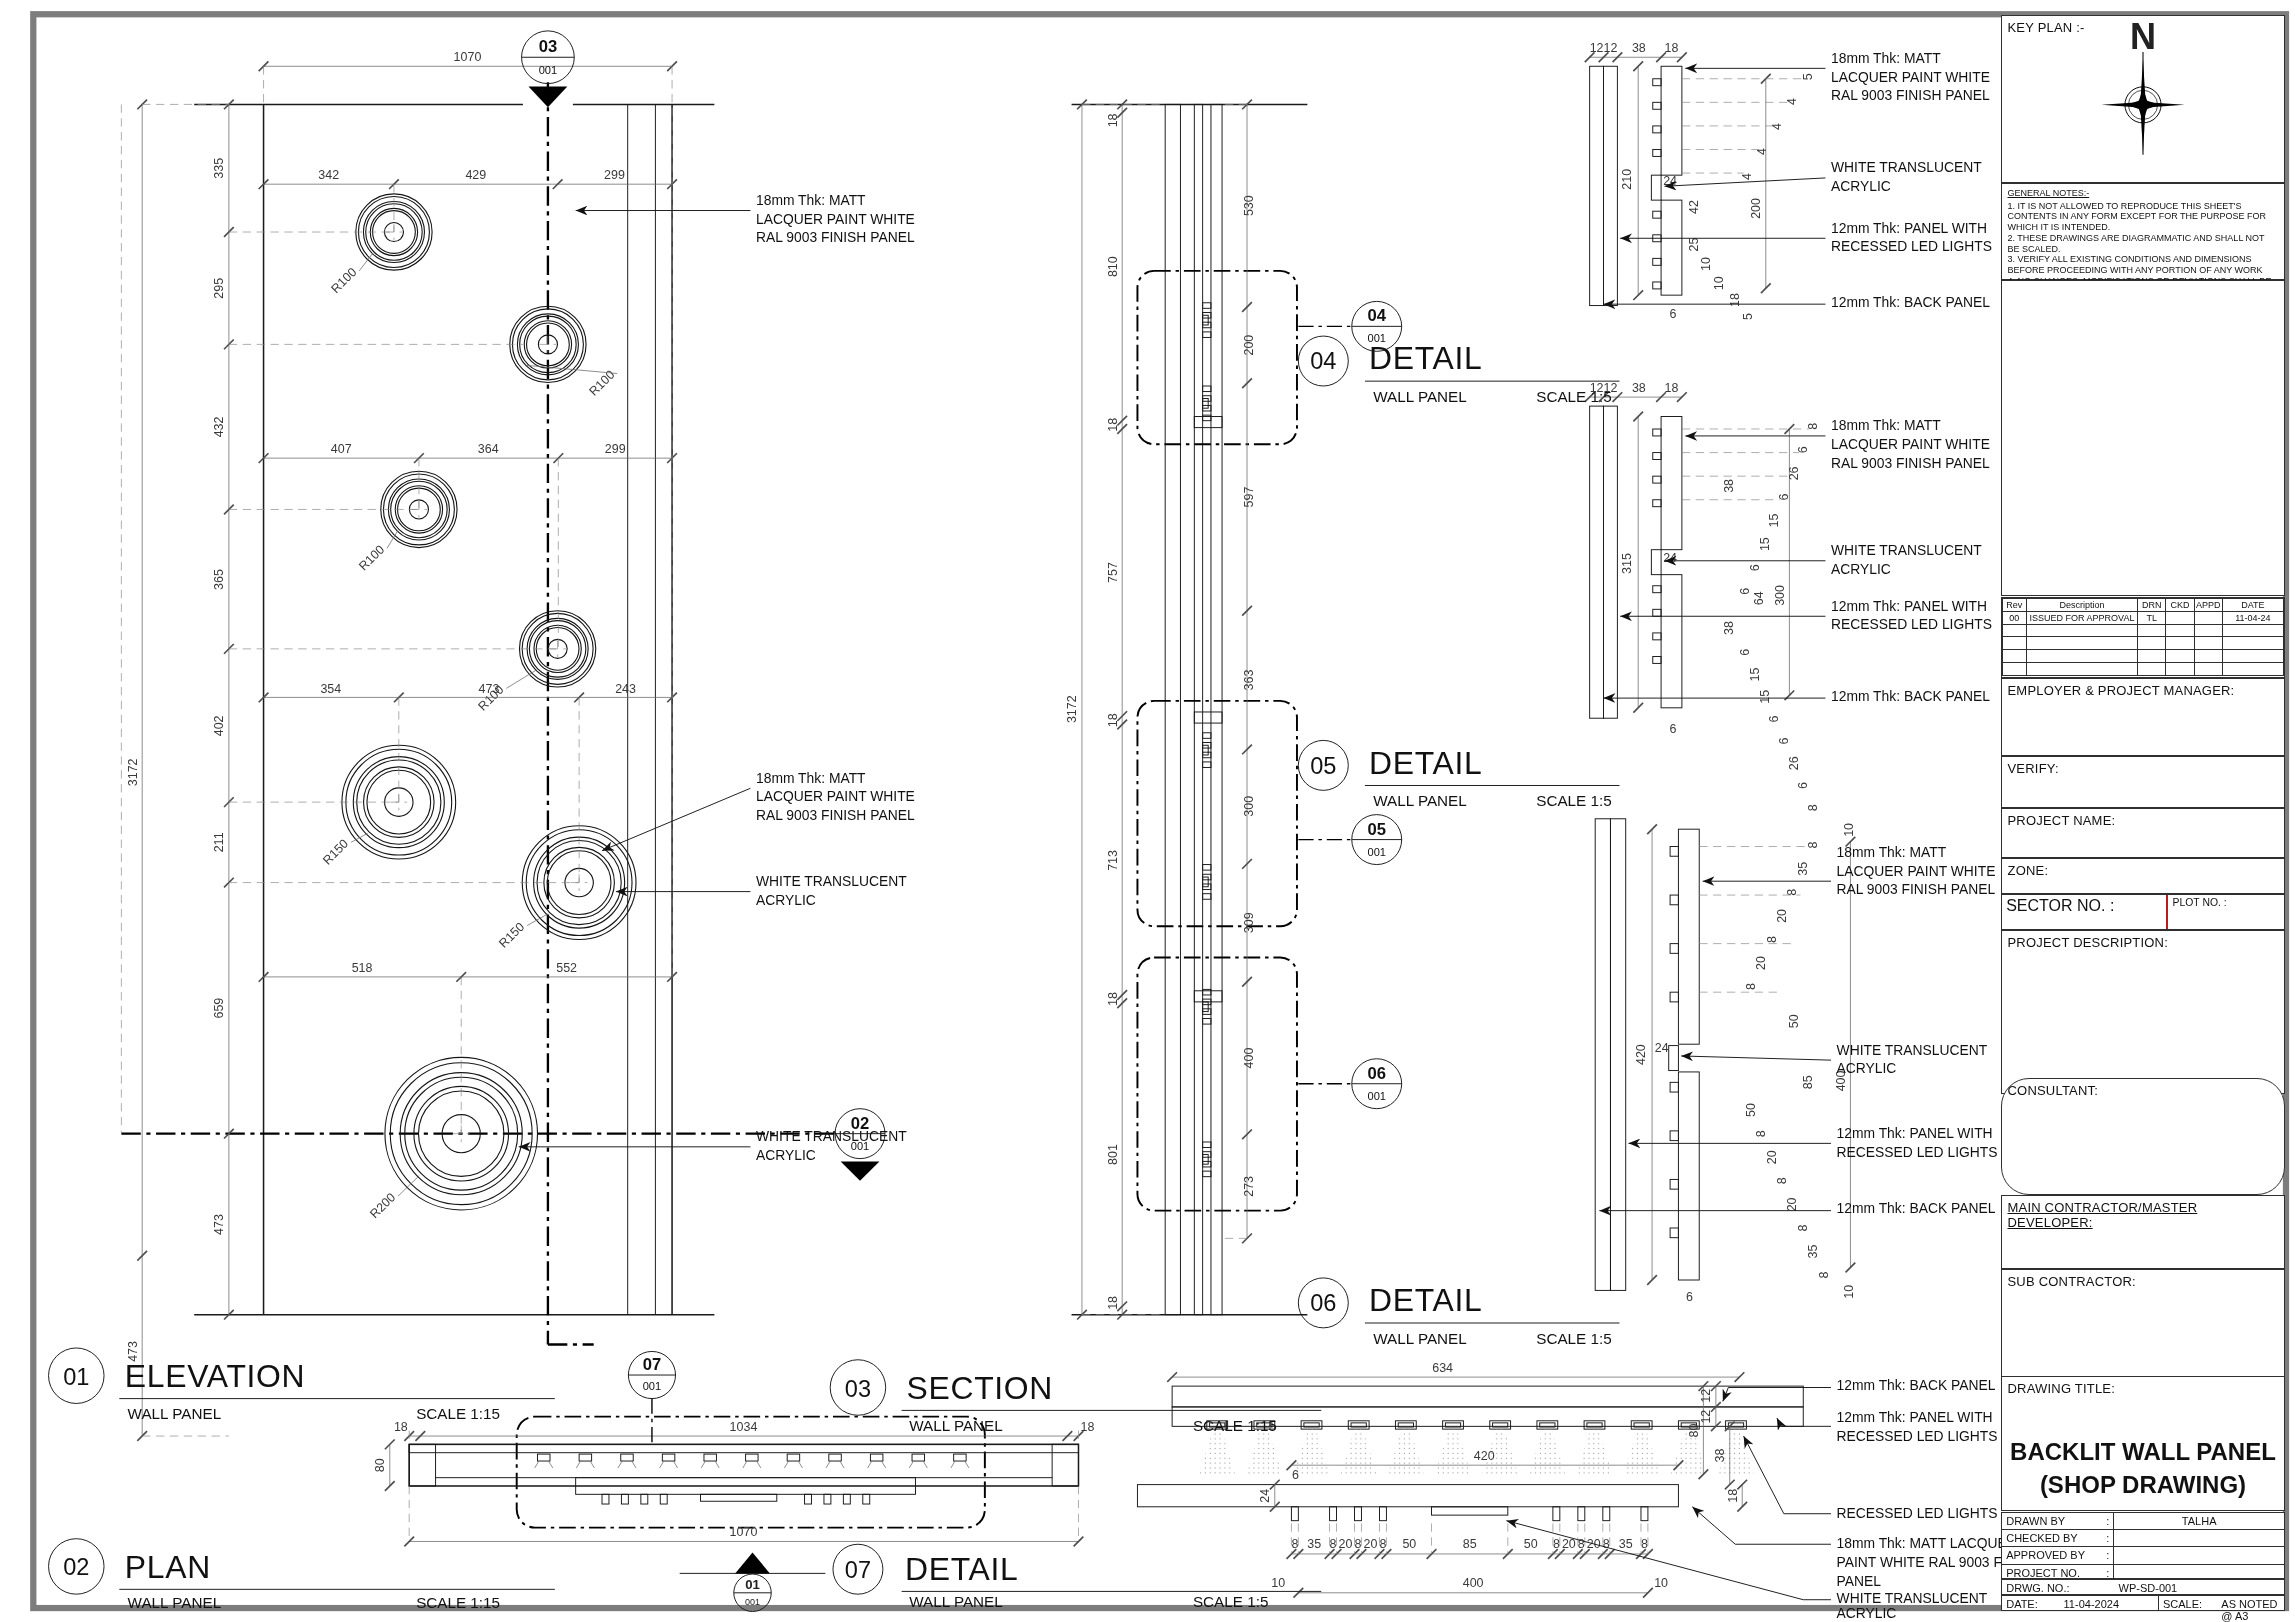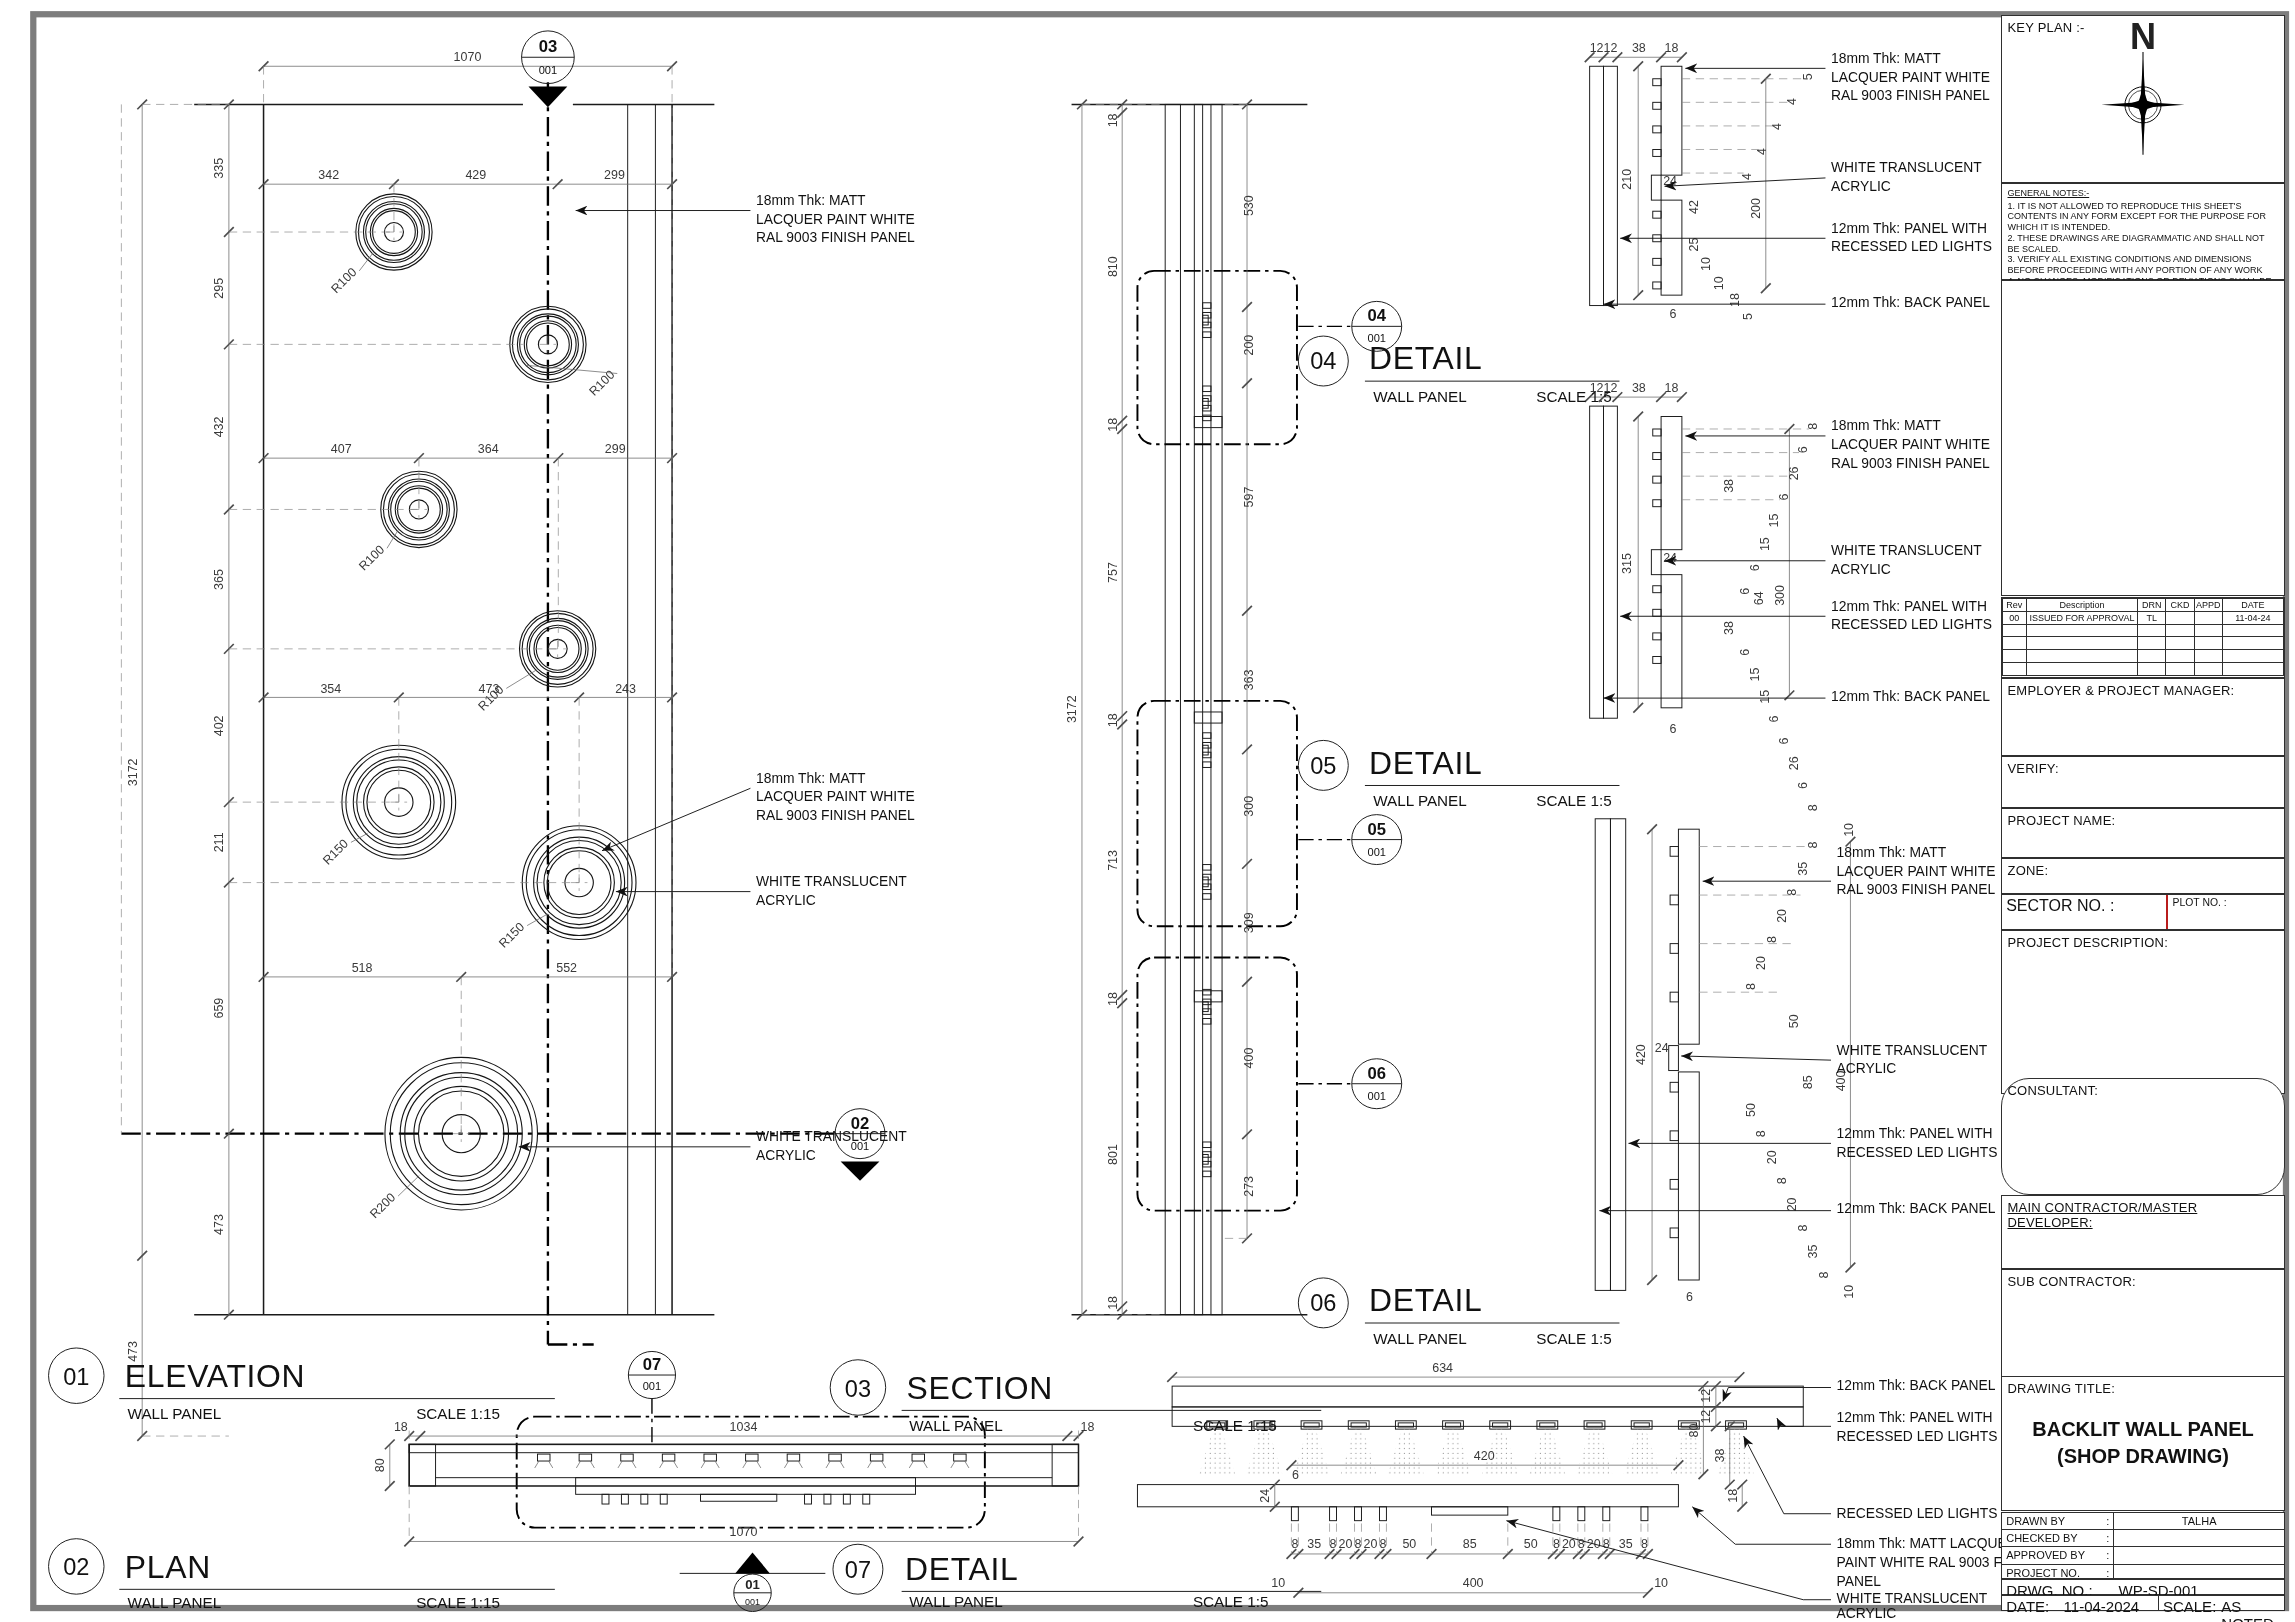--- a/index.html
+++ b/index.html
@@ -23,28 +23,28 @@
   .sub{font-size:22px;fill:#111}
   .mk{font-size:24px;font-weight:bold;fill:#111}
   .mks{font-size:16px;fill:#111}
   
   .tb{position:absolute;left:2001px;width:284px;border:1.4px solid #2f2f2f;box-sizing:border-box;
       background:#fff;color:#111;}
   .tb .cap{font-size:13px;padding:4.2px 5.5px;letter-spacing:0.2px;}
   .revtbl{border-collapse:collapse;width:100%;table-layout:fixed;}
   .revtbl th,.revtbl td{border:1px solid #2f2f2f;font-size:9px;font-weight:normal;
       text-align:center;height:11.8px;overflow:hidden;white-space:nowrap;padding:0 1.4px;}
-  .bigtitle{font-size:20px;font-weight:bold;text-align:center;line-height:1.35;margin-top:16px;}
+  .bigtitle{font-size:24px;font-weight:bold;text-align:center;line-height:1.35;margin-top:36px;}
   .crow{display:flex;border-top:1px solid #2f2f2f;}
   .crow:first-child{border-top:none;}
   .crow .l{width:103px;font-size:11px;padding:2.1px 4.2px;border-right:1px solid #2f2f2f;
            display:flex;justify-content:space-between;}
   .crow .v{flex:1;font-size:11px;padding:2.1px 7px;}
   .halves{display:flex;height:100%;}
-  .halves>div{padding:2.1px 4.2px;font-size:15px;}
+  .halves>div{padding:2.1px 4.2px;font-size:11px;}
 </style>
 </head>
 <body>
 
 <div id="sheet">
 
 <svg id="cad" width="2295" height="1623" viewBox="0 0 3309 2339">
   <defs>
     <pattern id="h1" patternUnits="userSpaceOnUse" width="9" height="9" patternTransform="rotate(45)">
       <rect width="9" height="9" fill="#ffffff"></rect>

